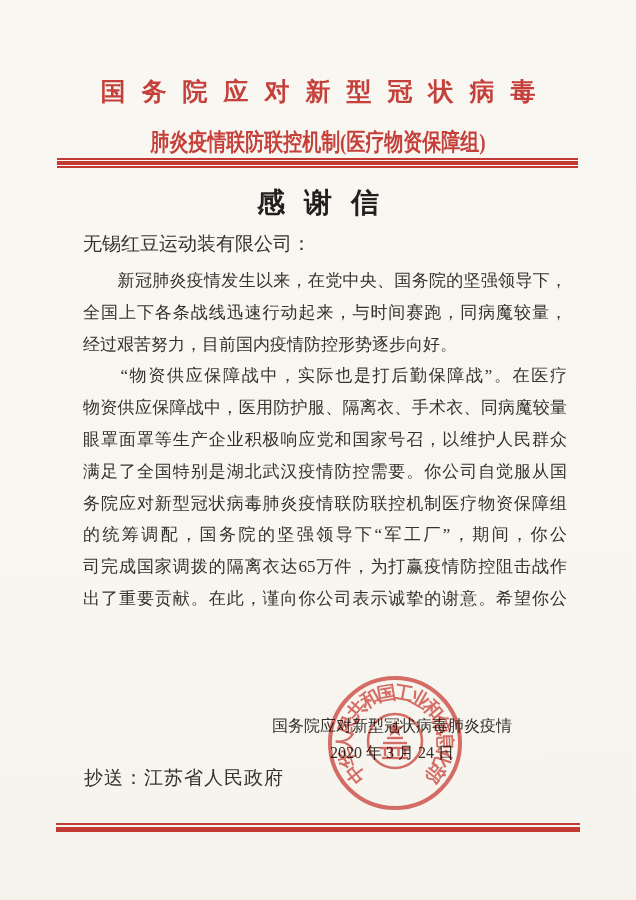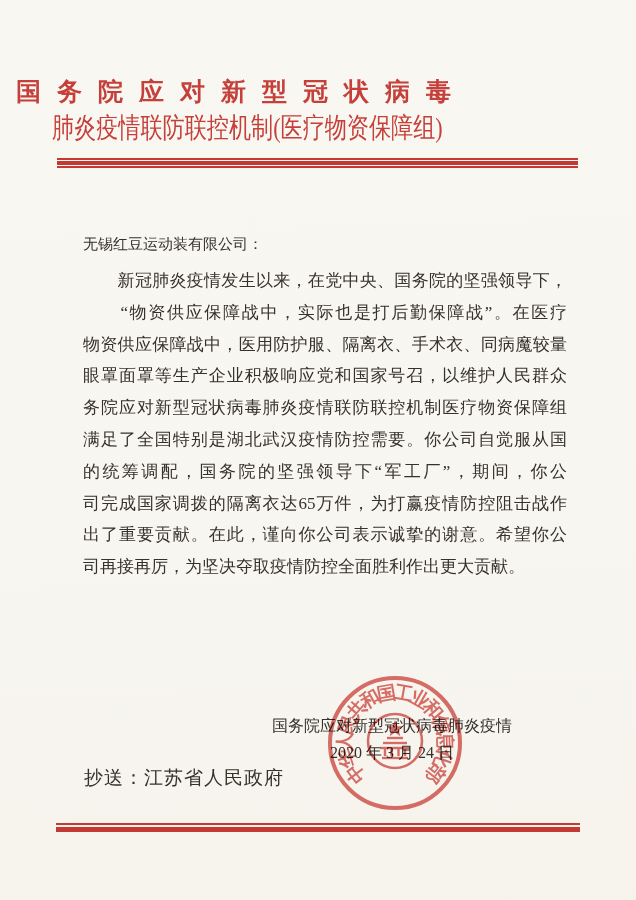--- a/index.html
+++ b/index.html
@@ -14,36 +14,36 @@
   .page{
     position:relative;
     width:636px;height:900px;
     margin:0 auto;
     background:linear-gradient(178deg,#f9f7f2 0%,#f8f6f0 60%,#f5f3ec 100%);
     font-family:"Liberation Serif","DejaVu Serif",serif;
     color:var(--ink);
     overflow:hidden;
   }
   
-  .letterhead{position:absolute;top:76px;left:0;right:0;text-align:left;color:var(--header-red);}
+  .letterhead{position:absolute;top:76px;left:0;right:0;text-align:center;color:var(--header-red);}
   .lh1{font-size:25px;font-weight:700;letter-spacing:16px;padding-left:16px;line-height:32px;white-space:nowrap;}
-  .lh2{font-size:28px;font-weight:400;line-height:36px;margin-top:2px;white-space:nowrap;}
+  .lh2{font-size:24px;font-weight:700;line-height:36px;margin-top:16px;white-space:nowrap;}
   .lh2 .squeeze{display:inline-block;transform:scaleX(.79);transform-origin:50% 50%;}
   .header-rule{position:absolute;left:57px;top:158px;width:521px;}
   .header-rule .hr-a{height:2px;background:var(--rule-red);}
   .header-rule .hr-b{height:4px;margin-top:1px;background:var(--rule-red);}
   .header-rule .hr-c{height:2px;margin-top:1px;background:var(--rule-red);}
   
   .letter-title{
     position:absolute;top:184px;left:0;right:0;text-align:center;
     font-size:28px;font-weight:700;letter-spacing:19px;padding-left:19px;
     color:#22201d;white-space:nowrap;
   }
   
-  .addressee{position:absolute;top:231px;left:83px;font-size:15px;line-height:26px;text-align:right;}
+  .addressee{position:absolute;top:231px;left:83px;font-size:19px;line-height:26px;text-align:right;}
   .body{position:absolute;top:265px;left:83px;width:484px;font-size:17px;}
   .body-line{
     height:31.8px;line-height:31.8px;
     text-align:justify;text-align-last:justify;
     white-space:pre-wrap;
   }
   .body-line.last{text-align-last:left;}
   
   .signature{position:absolute;top:712px;left:246px;width:292px;text-align:center;font-size:16px;}
   .sig-line{height:27px;line-height:27px;white-space:nowrap;}
@@ -72,34 +72,36 @@
     <div class="lh1">国务院应对新型冠状病毒</div>
     <div class="lh2"><span class="squeeze">肺炎疫情联防联控机制(医疗物资保障组)</span></div>
   </div>
 
   <div class="header-rule">
     <div class="hr-a"></div>
     <div class="hr-b"></div>
     <div class="hr-c"></div>
   </div>
 
+  <div class="letter-title">感谢信</div>
 
   <div class="addressee">无锡红豆运动装有限公司：</div>
 
   <div class="body">
       <div class="body-line">　　新冠肺炎疫情发生以来，在党中央、国务院的坚强领导下，</div>
+      <div class="body-line">全国上下各条战线迅速行动起来，与时间赛跑，同病魔较量，</div>
+      <div class="body-line last">经过艰苦努力，目前国内疫情防控形势逐步向好。</div>
       <div class="body-line">　　“物资供应保障战中，实际也是打后勤保障战”。在医疗</div>
       <div class="body-line">物资供应保障战中，医用防护服、隔离衣、手术衣、同病魔较量</div>
       <div class="body-line">眼罩面罩等生产企业积极响应党和国家号召，以维护人民群众</div>
+      <div class="body-line">满足了全国特别是湖北武汉疫情防控需要。你公司自觉服从国</div>
       <div class="body-line">务院应对新型冠状病毒肺炎疫情联防联控机制医疗物资保障组</div>
-      <div class="body-line">满足了全国特别是湖北武汉疫情防控需要。你公司自觉服从国</div>
       <div class="body-line">的统筹调配，国务院的坚强领导下“军工厂”，期间，你公</div>
       <div class="body-line">司完成国家调拨的隔离衣达65万件，为打赢疫情防控阻击战作</div>
       <div class="body-line">出了重要贡献。在此，谨向你公司表示诚挚的谢意。希望你公</div>
-      <div class="body-line last">司再接再厉，为坚决夺取疫情防控全面胜利作出更大贡献。</div>
     </div>
 
   <div class="signature">
     <div>
         <div class="sig-line">国务院应对新型冠状病毒肺炎疫情</div>
       </div>
     <div class="sig-line">2020 年 3 月 24 日</div>
   </div>
 
   <div class="seal">

